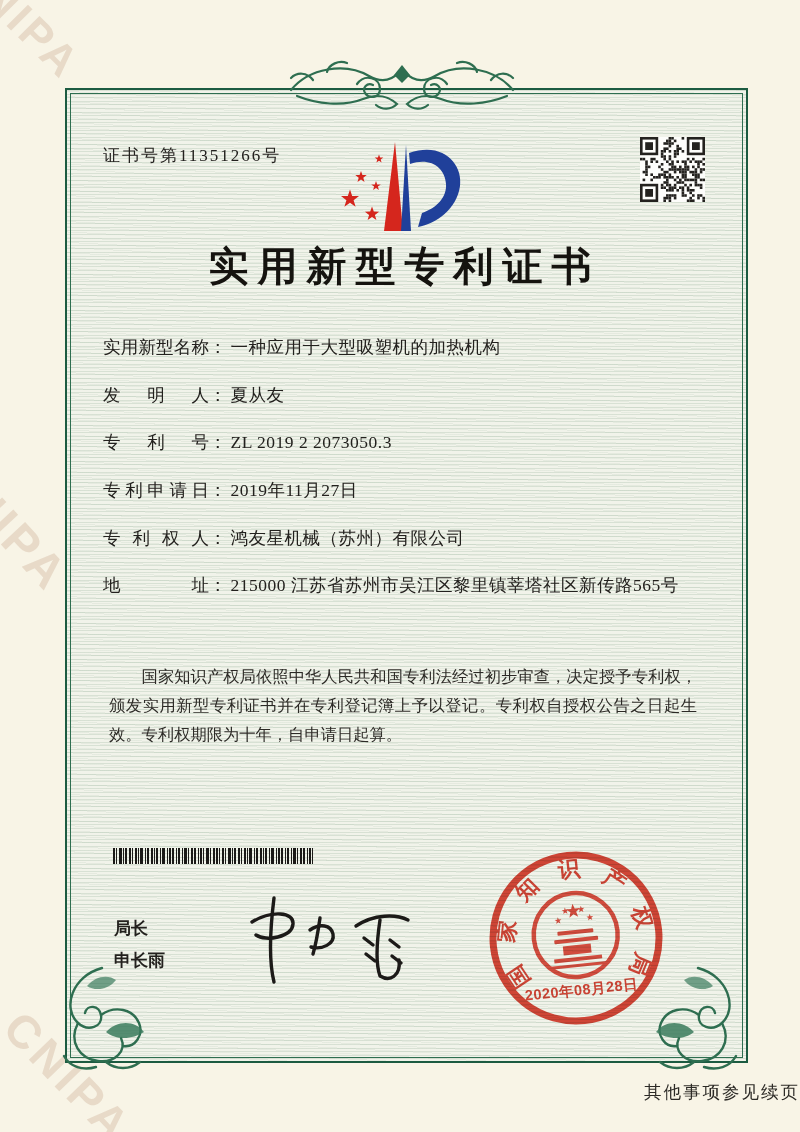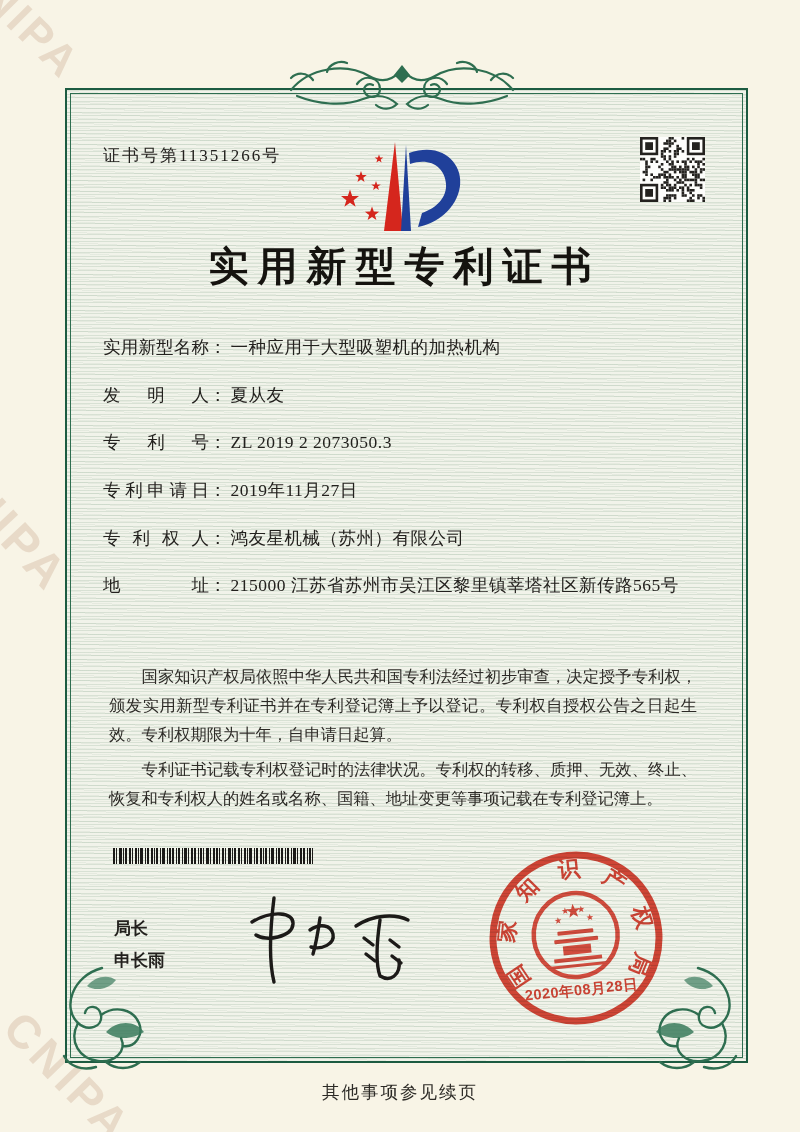--- a/index.html
+++ b/index.html
@@ -47,21 +47,21 @@
                 font-family:"Liberation Sans","DejaVu Sans",sans-serif;color:#23211e;}
   .signer-name{position:absolute;left:114px;top:949px;font-size:17px;font-weight:700;
                font-family:"Liberation Sans","DejaVu Sans",sans-serif;color:#23211e;}
   .signature{position:absolute;left:238px;top:892px;}
 
   .seal{position:absolute;left:487px;top:849px;transform:rotate(-6deg);
         mix-blend-mode:multiply;opacity:0.93;}
 
   .page-num{position:absolute;left:65px;top:1032px;width:655px;text-align:center;
             font-size:15px;color:#23211e;letter-spacing:1px;}
-  .footer-note{position:absolute;left:0;top:1080px;width:800px;text-align:center;
+  .footer-note{position:absolute;left:0;top:1080px;width:800px;text-align:right;
                font-size:17.5px;color:#2c2a26;letter-spacing:2px;}
 </style>
 </head>
 <body>
 
 <div class="page">
 
   <span class="wm" style="left:-58px;top:-8px;font-size:44px;transform:rotate(45deg);">CNIPA</span>
   <span class="wm" style="left:200px;top:165px;font-size:46px;transform:rotate(46deg);">CNIPA</span>
   <span class="wm" style="left:420px;top:350px;font-size:46px;transform:rotate(48deg);">CNIPA</span>
@@ -347,21 +347,20 @@
   </div>
   <div class="field-row" style="top:526px">
     <span class="flabel">专利权人</span><span class="fcolon">：</span><span class="fvalue">鸿友星机械（苏州）有限公司</span>
   </div>
   <div class="field-row" style="top:573px">
     <span class="flabel">地址</span><span class="fcolon">：</span><span class="fvalue">215000 江苏省苏州市吴江区黎里镇莘塔社区新传路565号</span>
   </div>
 
   <div class="body-text">
     <p>国家知识产权局依照中华人民共和国专利法经过初步审查，决定授予专利权，颁发实用新型专利证书并在专利登记簿上予以登记。专利权自授权公告之日起生效。专利权期限为十年，自申请日起算。</p>
-    <p>专利证书记载专利权登记时的法律状况。专利权的转移、质押、无效、终止、恢复和专利权人的姓名或名称、国籍、地址变更等事项记载在专利登记簿上。</p>
   </div>
 
   <svg class="barcode" id="barcode" width="202" height="16" viewBox="0 0 202 16">
       <rect x="0" y="0" width="2" height="16" fill="#1b1a18"></rect>
       <rect x="3" y="0" width="1" height="16" fill="#1b1a18"></rect>
       <rect x="6" y="0" width="3" height="16" fill="#1b1a18"></rect>
       <rect x="10" y="0" width="1" height="16" fill="#1b1a18"></rect>
       <rect x="12" y="0" width="2" height="16" fill="#1b1a18"></rect>
       <rect x="16" y="0" width="2" height="16" fill="#1b1a18"></rect>
       <rect x="19" y="0" width="1" height="16" fill="#1b1a18"></rect>

